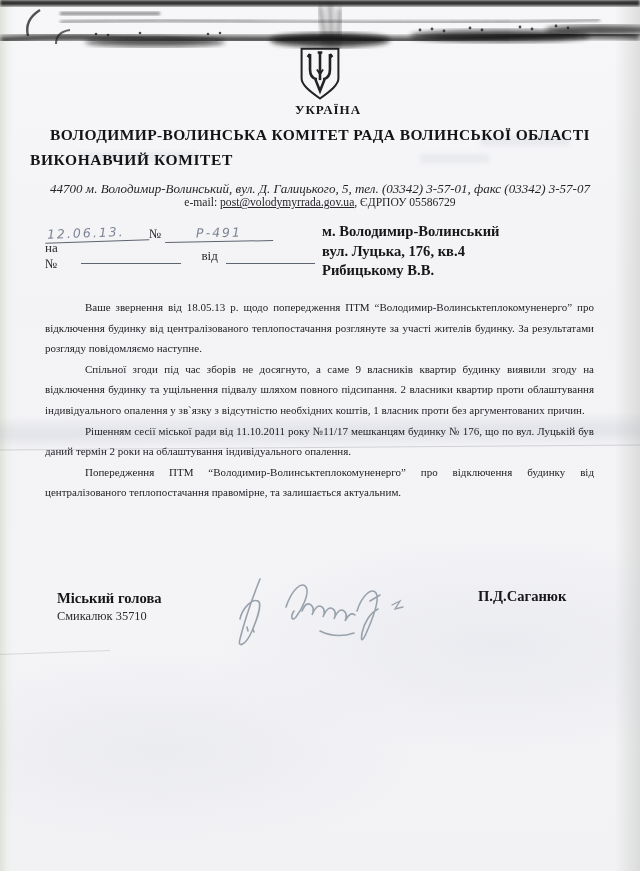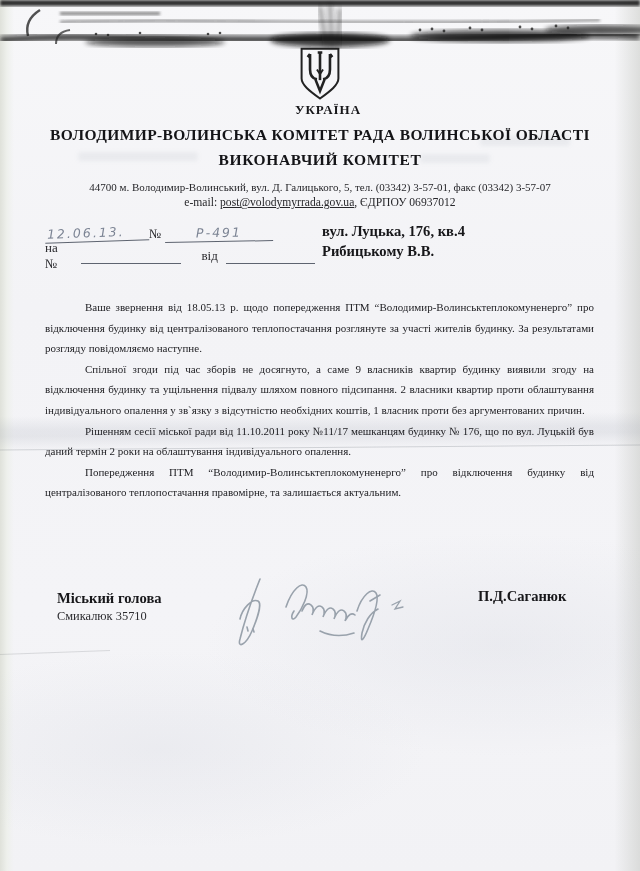--- a/index.html
+++ b/index.html
@@ -39,26 +39,26 @@
   .emblem{position:absolute;left:297px;top:46px;}
   .country{
     position:absolute;left:0;top:102px;width:640px;text-align:center;
     font-weight:bold;font-size:13px;letter-spacing:1px;color:#17171a;padding-left:8px;
   }
   .org1{
     position:absolute;left:30px;top:126px;width:580px;text-align:center;
     font-weight:bold;font-size:15.5px;letter-spacing:.4px;color:#141417;
   }
   .org2{
-    position:absolute;left:30px;top:151px;width:580px;text-align:center;
+    position:absolute;left:30px;top:151px;width:580px;text-align:left;
     font-weight:bold;font-size:15.5px;letter-spacing:.6px;color:#141417;
   }
   .addr{
     position:absolute;left:20px;top:181px;width:600px;text-align:center;
-    font-size:11px;color:#26262a;
+    font-size:13px;color:#26262a;font-style:italic;
   }
   .email-line{
     position:absolute;left:20px;top:196px;width:600px;text-align:center;
     font-size:11.6px;color:#26262a;
   }
   .email-line .email{text-decoration:underline;}
   
   .ref{position:absolute;left:45px;top:220px;width:270px;font-size:13px;color:#2a2a2e;}
   .ref-row1{display:flex;align-items:flex-end;height:22px;}
   .hand{
@@ -150,37 +150,38 @@
       <path d="M24,43 L30,58 L36,43"></path>
       <path d="M17,10 l-3,4 M43,10 l3,4 M27,8 h6"></path>
     </g>
     <path d="M26,30 l4,6 l4,-6" stroke="#222" stroke-width="2.4" fill="none"></path>
   </svg>
 
   <div class="country">УКРАЇНА</div>
   <div class="org1">ВОЛОДИМИР-ВОЛИНСЬКА КОМІТЕТ РАДА ВОЛИНСЬКОЇ ОБЛАСТІ</div>
   <div class="org2">ВИКОНАВЧИЙ КОМІТЕТ</div>
   <div class="addr">44700 м. Володимир-Волинський, вул. Д. Галицького, 5, тел. (03342) 3-57-01, факс (03342) 3-57-07</div>
-  <div class="email-line"><span>e-mail: </span><span class="email">post@volodymyrrada.gov.ua</span><span>, ЄДРПОУ 06937012</span></div>
+  <div class="email-line"><span>e-mail: </span><span class="email">post@volodymyrrada.gov.ua</span><span>, ЄДРПОУ 05586729</span></div>
 
   <div class="ref">
     <div class="ref-row1">
       <span class="date-slot hand">12.06.13.</span>
       <span>№</span>
       <span class="num-slot hand">Р-491</span>
     </div>
     <div class="ref-row2">
       <span>на №</span>
         <span class="blank b1"></span>
       <span class="vid">від</span>
         <span class="blank b2"></span>
     </div>
   </div>
 
   <div class="recipient">
+    <div>м. Володимир-Волинський</div>
     <div>вул. Луцька, 176, кв.4</div>
     <div>Рибицькому В.В.</div>
   </div>
 
   <div class="body-text">
     <p>Ваше звернення від 18.05.13 р.  щодо попередження ПТМ “Володимир-Волинськтеплокомуненерго” про відключення будинку від централізованого теплопостачання розглянуте за участі жителів будинку. За результатами розгляду повідомляємо наступне.</p>
     <p>Спільної згоди під час зборів не досягнуто, а саме 9 власників квартир будинку виявили згоду на відключення будинку та ущільнення підвалу шляхом повного підсипання. 2 власники квартир  проти облаштування індивідуального опалення у зв`язку з відсутністю необхідних коштів, 1 власник проти без аргументованих причин.</p>
     <p>Рішенням сесії міської ради від 11.10.2011 року №11/17 мешканцям будинку № 176, що по вул. Луцькій був даний термін 2 роки на облаштування індивідуального опалення.</p>
     <p>Попередження ПТМ “Володимир-Волинськтеплокомуненерго” про відключення будинку від централізованого теплопостачання правомірне, та залишається актуальним.</p>
   </div>

